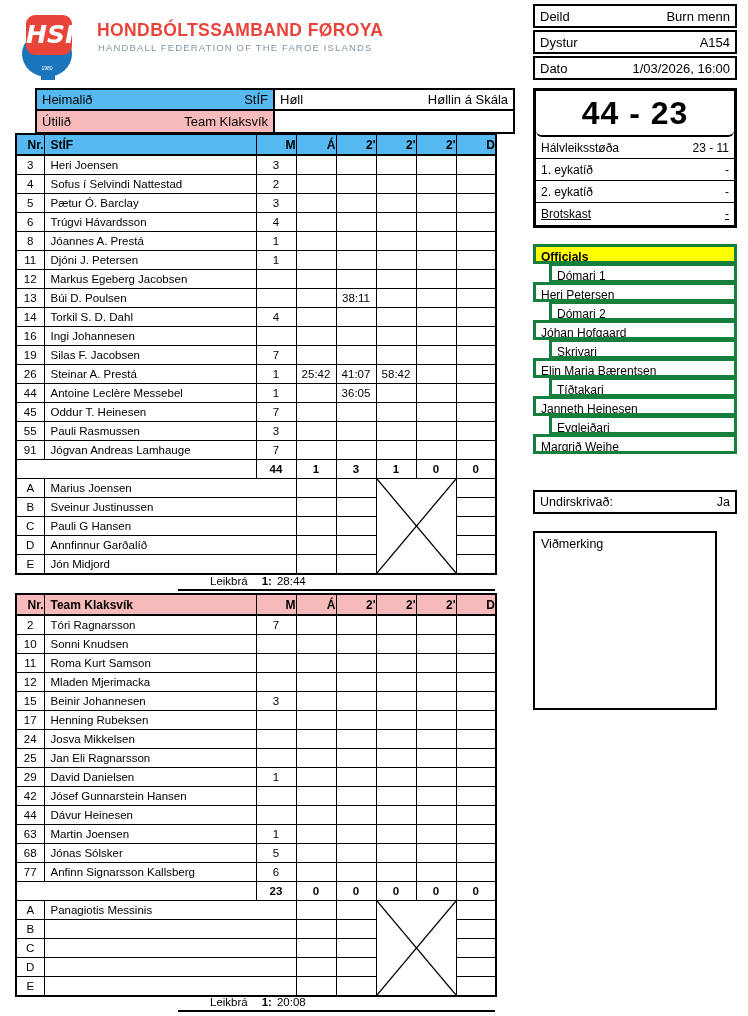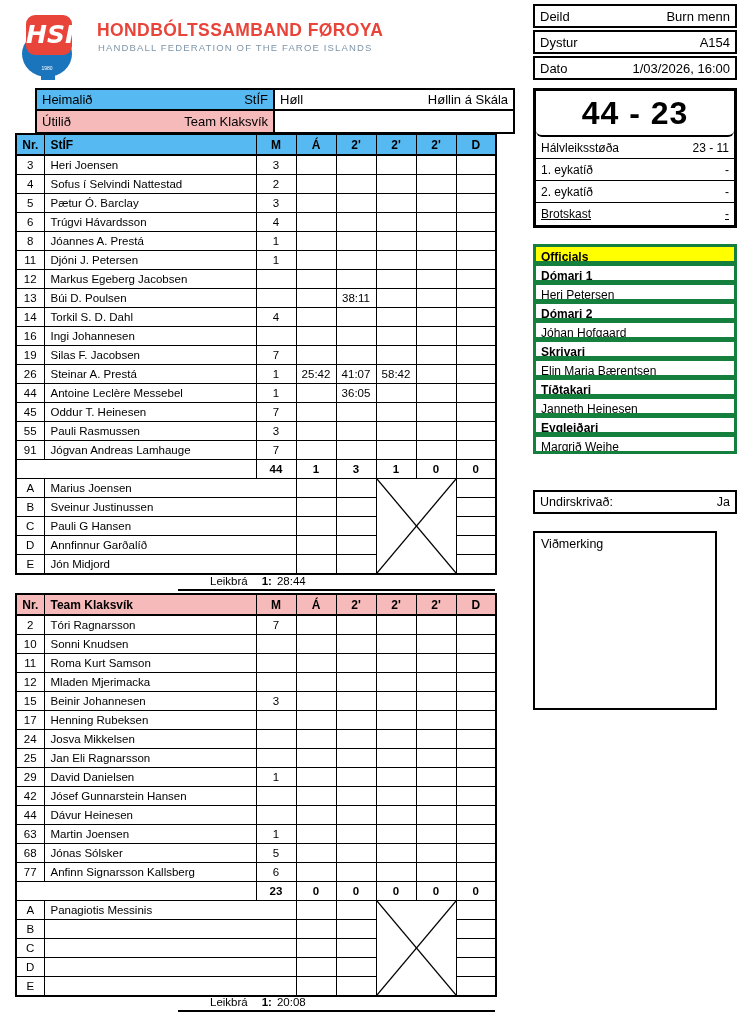--- a/index.html
+++ b/index.html
@@ -20,36 +20,36 @@
   .mi-row{box-sizing:border-box;height:24px;border:2px solid #000;margin-bottom:2px;display:flex;justify-content:space-between;align-items:center;padding:0 5px;font-size:13px;background:#fff;}
 
   .score-panel{position:absolute;left:533px;top:88px;width:204px;box-sizing:border-box;border:3px solid #000;background:#fff;}
   .score-final{height:44px;line-height:44px;text-align:center;font-size:32px;font-weight:bold;letter-spacing:1px;border-bottom:2px solid #000;border-radius:6px;}
   .score-row{box-sizing:border-box;height:22px;display:flex;justify-content:space-between;align-items:center;padding:0 5px;font-size:12px;border-bottom:1px solid #000;}
   .score-row:last-child{border-bottom:none;text-decoration:underline;}
 
   .officials-panel{position:absolute;left:533px;top:245px;width:204px;}
   .op-row{box-sizing:border-box;height:20px;line-height:20px;border:3px solid #15803d;margin-top:-1px;padding:0 5px;font-size:12px;background:#fff;overflow:hidden;white-space:nowrap;}
   .op-title{background:var(--officials-yellow,#ffff00);font-weight:bold;}
-  .op-role{font-weight:bold;}
+  .op-role{font-weight:normal;margin-left:16px;}
 
   .signature-box{position:absolute;left:533px;top:490px;width:204px;height:24px;box-sizing:border-box;border:2px solid #000;display:flex;justify-content:space-between;align-items:center;padding:0 5px;font-size:12.5px;}
   .remarks-box{position:absolute;left:533px;top:531px;width:184px;height:179px;box-sizing:border-box;border:2px solid #000;padding:4px 6px;font-size:12.5px;}
 
   
   .teams{position:absolute;left:15px;top:88px;width:480px;box-sizing:border-box;border:2px solid #000;display:grid;grid-template-columns:238px 238px;margin-left:20px;}
   .team-cell{box-sizing:border-box;height:21px;display:flex;justify-content:space-between;align-items:center;padding:0 5px;font-size:13px;overflow:hidden;white-space:nowrap;}
   .tc-home{background:var(--home-blue,#56b9f1);border-right:2px solid #000;border-bottom:2px solid #000;}
   .tc-hall{border-bottom:2px solid #000;}
   .tc-away{background:var(--away-pink,#f6baba);border-right:2px solid #000;}
 
   
   table.roster{position:absolute;left:15px;width:480px;border-collapse:collapse;table-layout:fixed;border:2px solid #000;background:#fff;}
   table.roster th,table.roster td{border:1px solid #000;height:18px;line-height:18px;padding:0;font-size:11.5px;overflow:hidden;white-space:nowrap;}
-  table.roster th{height:19px;font-weight:bold;font-size:12px;border-bottom:2px solid #000;text-align:center;}
+  table.roster th{height:19px;font-weight:bold;font-size:12px;border-bottom:2px solid #000;text-align:right;}
   table.roster .name{text-align:left;padding-left:6px;}
   table.roster th.name{padding-left:6px;}
   table.roster .num{text-align:center;}
   table.roster .bold{font-weight:bold;}
   .t-blue th{background:var(--home-blue,#56b9f1);}
   .t-pink th{background:var(--away-pink,#f6baba);}
   td.xcell{position:relative;padding:0;}
   td.xcell svg{position:absolute;left:0;top:0;width:100%;height:100%;display:block;}
 
   .leikbra{position:absolute;left:178px;width:317px;box-sizing:border-box;border-bottom:2px solid #000;font-size:11.5px;padding:0 0 2px 32px;white-space:nowrap;}

